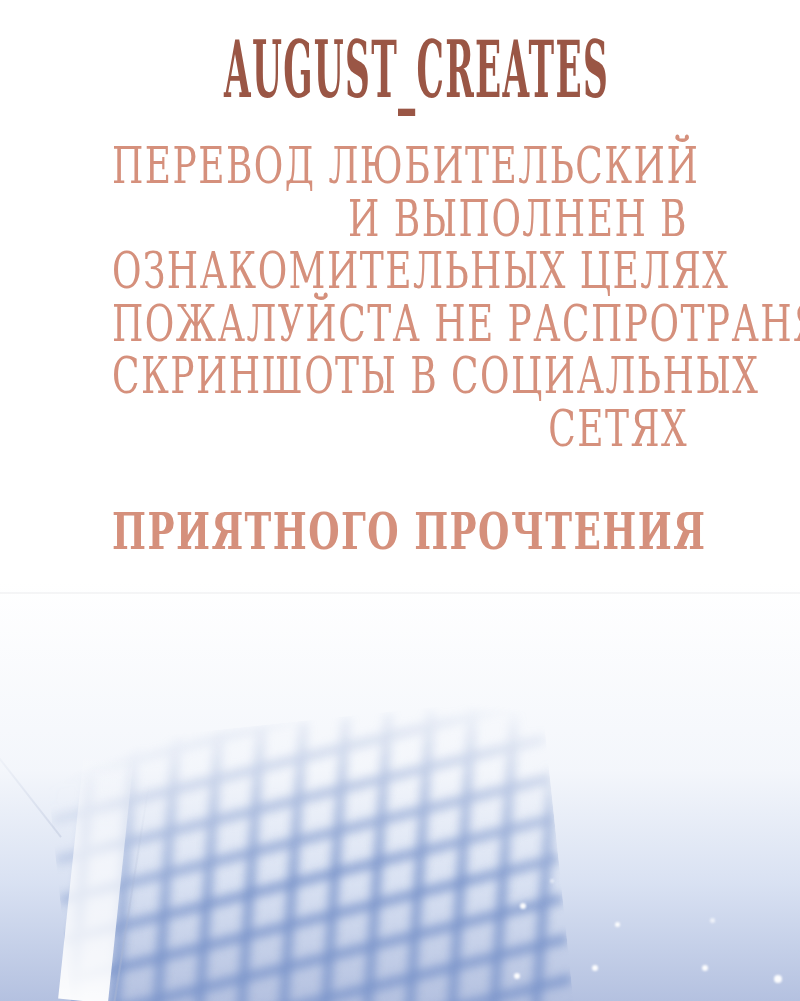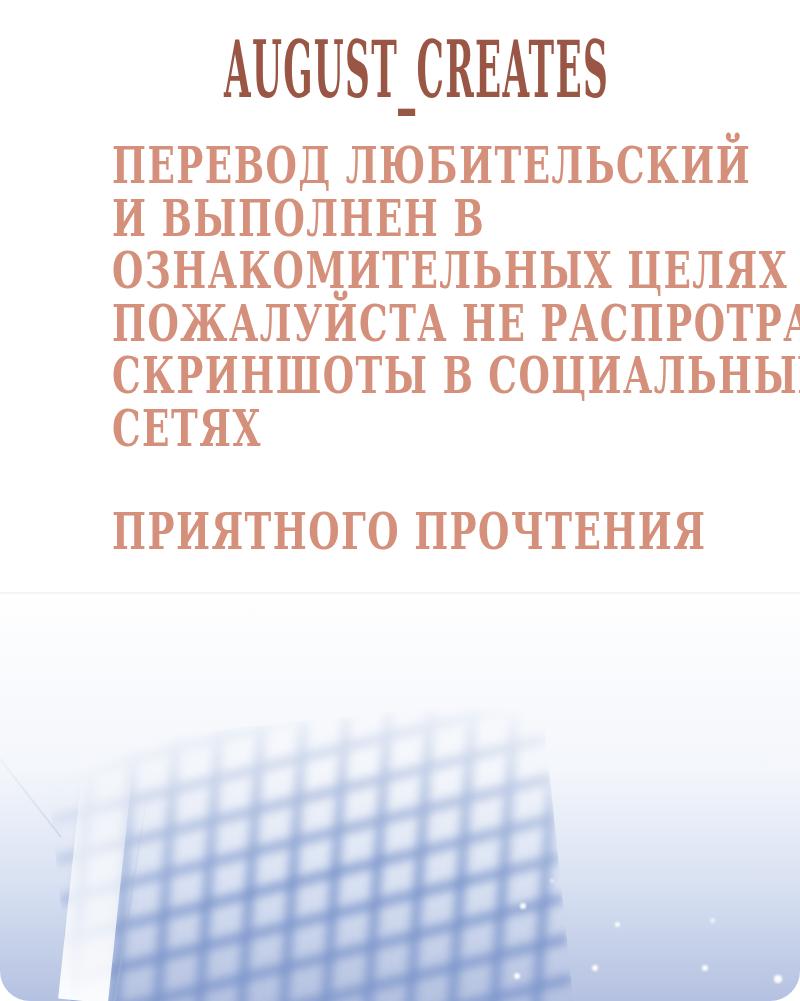--- a/index.html
+++ b/index.html
@@ -7,21 +7,20 @@
     padding: 0;
     background: #ffffff;
   }
   .page {
     position: relative;
     width: 800px;
     height: 1001px;
     overflow: hidden;
     background: #ffffff;
     font-family: "DejaVu Serif", "Liberation Serif", serif;
-    border-radius: 30px;
   }
 
   
   .team-title {
     position: absolute;
     top: 24px;
     left: 0;
     width: 800px;
     text-align: center;
     font-weight: bold;
@@ -31,22 +30,22 @@
     color: var(--title, #9a5645);
     transform: scaleX(0.44);
     transform-origin: 50% 50%;
     white-space: nowrap;
   }
   .disclaimer {
     position: absolute;
     top: 140px;
     left: 0;
     width: 800px;
-    text-align: left;
-    font-weight: bold;
+    text-align: right;
+    font-weight: normal;
     font-size: 50px;
     line-height: 52.5px;
     letter-spacing: 2px;
     color: var(--body, #d5907c);
   }
   .disclaimer .line,
   .greeting {
     display: block;
     white-space: nowrap;
     transform: scaleX(0.72);

